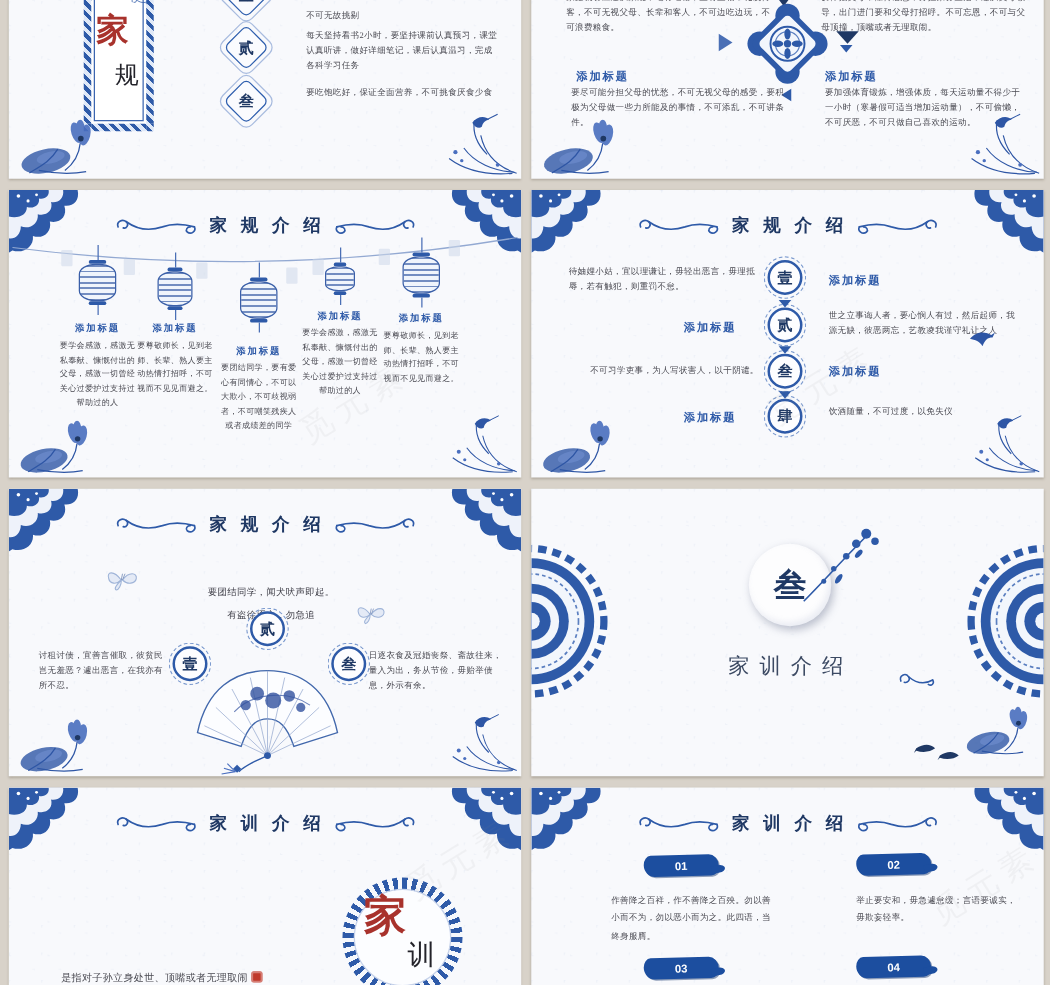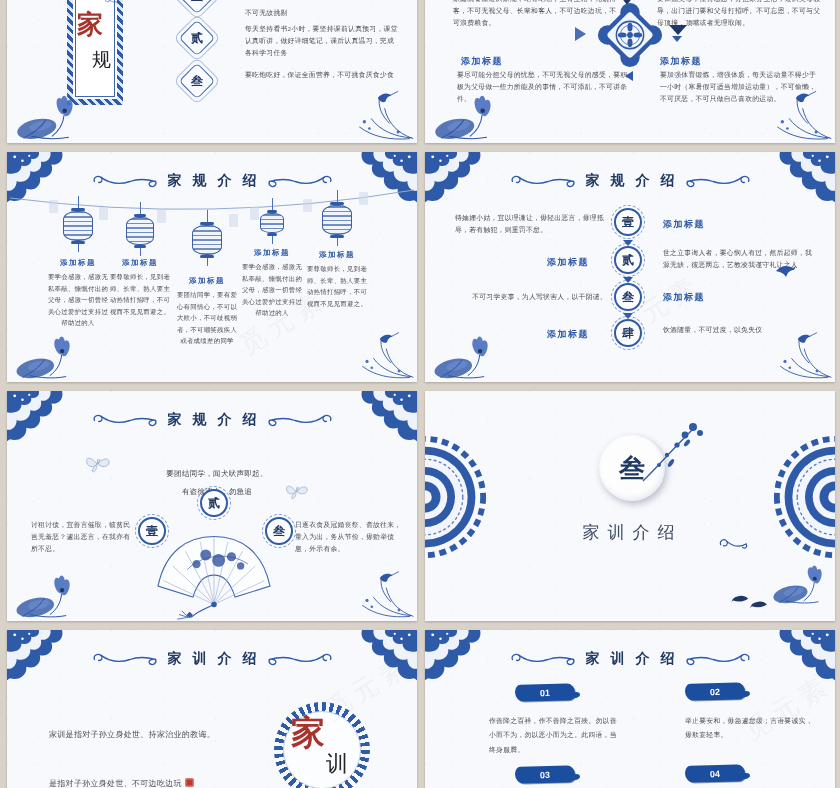--- a/index.html
+++ b/index.html
@@ -501,23 +501,22 @@
       </svg>
     <div class="title-row">
       <svg class="deco" width="66" height="15" viewBox="0 0 80 18">
           <use href="#flourish"></use>
         </svg>
       <span class="title-text">家训介绍</span>
       <svg class="deco" style="transform:scaleX(-1);" width="66" height="15" viewBox="0 0 80 18">
           <use href="#flourish"></use>
         </svg>
     </div>
-    <div class="p abs" style="left:42px; top:98px; width:220px; font-size:8px;">家训是指对子孙立身处世、持家治业的教诲。</div>
     <div class="abs" style="left:42px; top:142px; width:230px;">
-      <span class="p" style="font-size:8px;">是指对子孙立身处世、不可边吃边玩</span><span class="seal"></span>
+      <span class="p" style="font-size:8px;">是指对子孙立身处世、顶嘴或者无理取闹</span><span class="seal"></span>
     </div>
     <div class="fret" style="left:267px; top:72px;">
       <span class="c1">家</span>
       <span class="c2">训</span>
     </div>
   </div>
 
   <div class="slide" style="left:425px; top:630px;">
     <svg class="lace-l deco" viewBox="0 0 60 60">
         <use href="#lace"></use>

